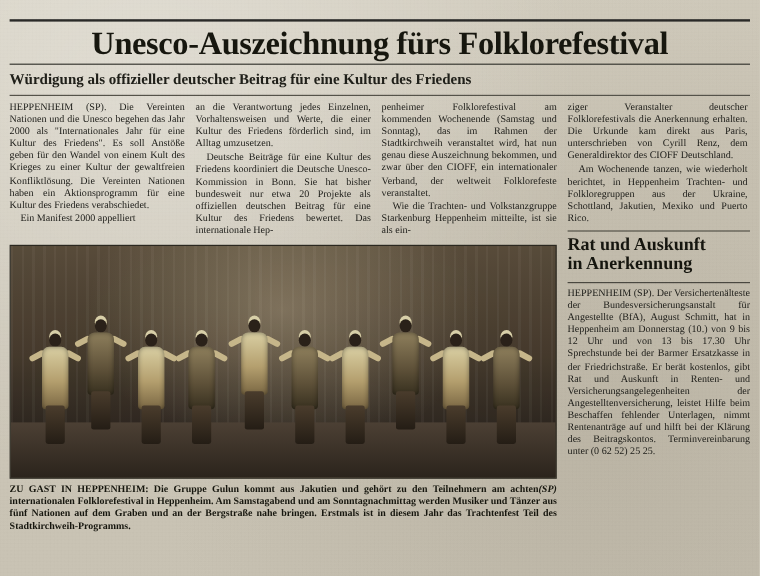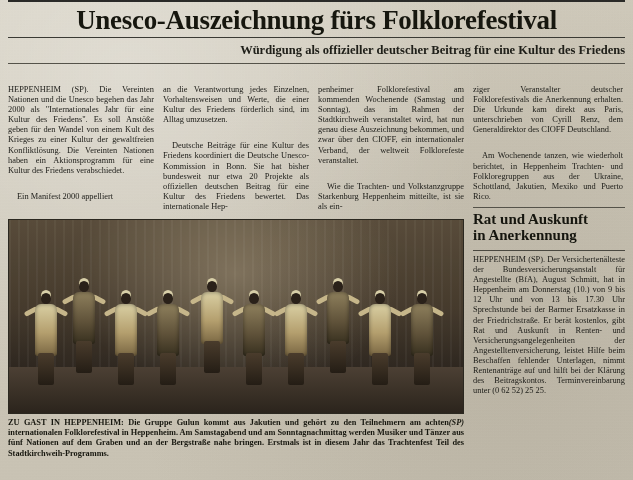--- a/index.html
+++ b/index.html
@@ -16,21 +16,21 @@
   }
   .page {
     position: relative;
     width: 633px;
     height: 480px;
     background:
       radial-gradient(circle at 20% 15%, rgba(255,255,255,0.30), rgba(255,255,255,0) 55%),
       radial-gradient(circle at 80% 75%, rgba(120,110,90,0.16), rgba(0,0,0,0) 60%),
       linear-gradient(160deg, #d6d1c3 0%, #cbc5b6 45%, #c6c0b1 100%);
     box-sizing: border-box;
-    padding: 0 8px 0 8px;
+    padding: 16px 8px 0 8px;
   }
   .grain {
     position: absolute;
     inset: 0;
     pointer-events: none;
     opacity: 0.16;
     background-image:
       repeating-linear-gradient(0deg, rgba(0,0,0,0.05) 0px, rgba(0,0,0,0) 1px, rgba(0,0,0,0) 2px, rgba(0,0,0,0.04) 3px),
       repeating-linear-gradient(90deg, rgba(0,0,0,0.05) 0px, rgba(0,0,0,0) 1px, rgba(0,0,0,0) 2px, rgba(0,0,0,0.03) 3px);
   }
@@ -52,21 +52,21 @@
   .rule-under-headline {
     height: 1px;
     background: #3a3a34;
     margin: 2px 0 5px 0;
   }
   .subhead {
     font-family: "Liberation Serif", serif;
     font-weight: bold;
     font-size: 12.5px;
     line-height: 15px;
-    text-align: right;
+    text-align: left;
     color: #20201a;
     margin-bottom: 5px;
   }
   .rule-thin {
     height: 1px;
     background: #55534a;
     margin: 4px 0 5px 0;
   }
   .cols {
     display: flex;
@@ -75,21 +75,21 @@
   }
   .col {
     width: 148px;
     font-size: 8.4px;
     line-height: 10.1px;
     text-align: justify;
     color: #1c1c18;
     font-family: "Liberation Serif", serif;
   }
   .col p {
-    margin: 16px 0 1px 0;
+    margin: 0 0 1px 0;
     text-indent: 9px;
   }
   .col p.first {
     text-indent: 0;
   }
   .col4 {
     width: 150px;
   }
   .body-wrap {
     display: flex;

